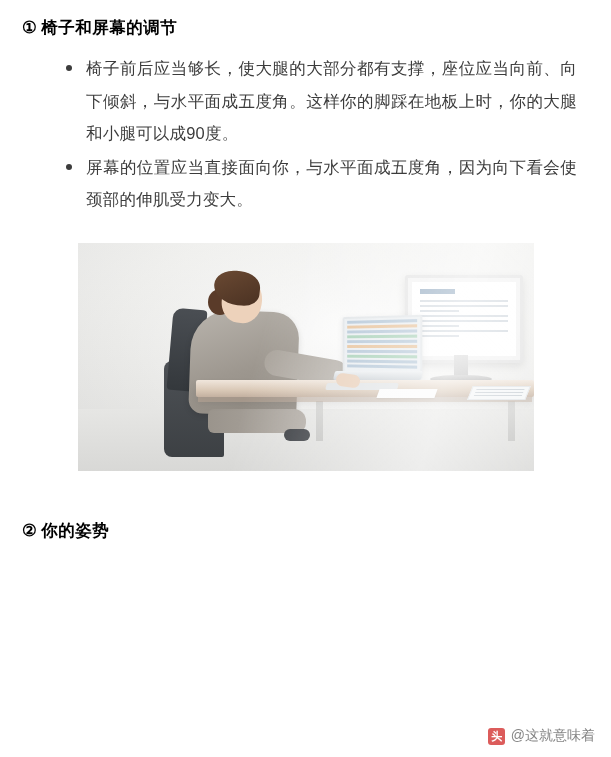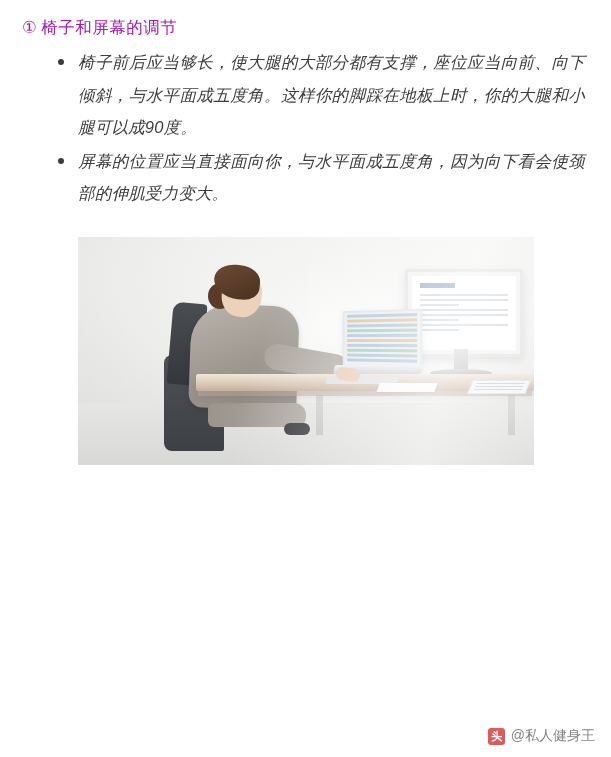--- a/index.html
+++ b/index.html
@@ -16,35 +16,34 @@
     position: relative;
   }
   .page {
     position: relative;
     width: 611px;
     height: 757px;
     box-sizing: border-box;
     padding: 14px 22px 0 22px;
   }
   .section-heading {
-    color: #a21caf;
+    color: #000000;
     font-size: 16.5px;
     letter-spacing: 0.5px;
     margin: 0 0 6px 0;
-    font-weight: normal;
+    font-weight: bold;
     line-height: 1.6;
   }
   .section-heading .marker {
     margin-right: 4px;
   }
   ul.bullets {
     list-style: none;
-    margin: 4px;
+    margin: 12px;
     padding: 0 0 0 30px;
-    font-style: italic;
   }
   ul.bullets li {
     position: relative;
     font-size: 16.5px;
     line-height: 1.95;
     color: #3c3c3c;
     margin-bottom: 2px;
     padding-left: 22px;
     letter-spacing: 0.2px;
     text-align: justify;
@@ -428,20 +427,23 @@
         <div class="cl-line"></div>
         <div class="cl-line"></div>
         <div class="cl-line"></div>
       </div>
 
       <div class="highlight"></div>
     </div>
   </div>
 
   <div class="section-two">
+    <h2 class="section-heading">
+      <span class="marker">②</span><span>你的姿势</span>
+    </h2>
   </div>
 
   <div class="watermark">
     <span class="wm-logo">头条</span>
-    <span>@私人健身王</span>
+    <span>@这就意味着</span>
   </div>
 
 </div>
 
 </body></html>

